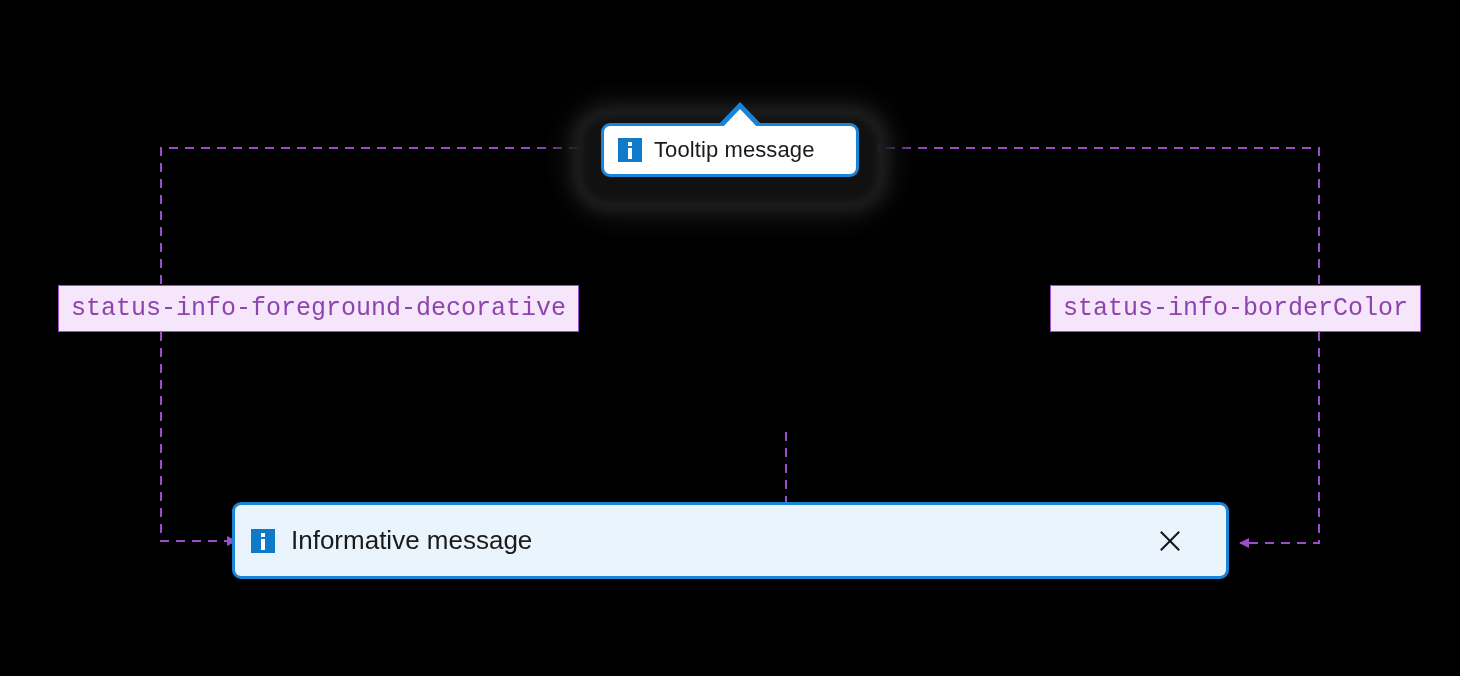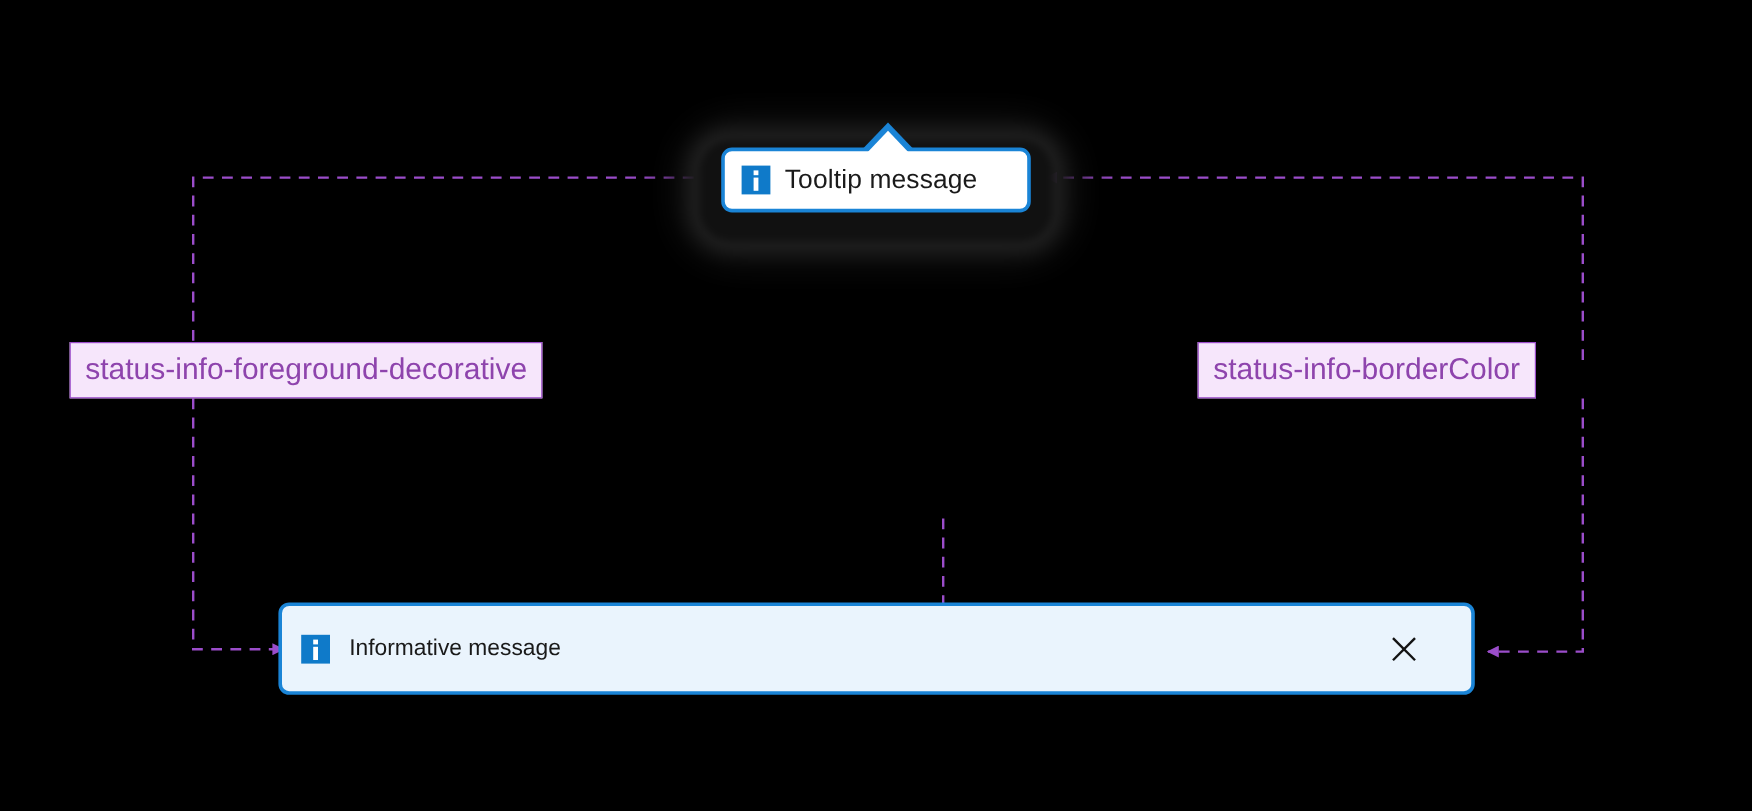--- a/index.html
+++ b/index.html
@@ -135,21 +135,21 @@
     background: #eaf4fd;
     border: 3px solid #1a84d6;
     border-radius: 9px;
     box-sizing: border-box;
     display: flex;
     align-items: center;
     padding: 0 18px 0 16px;
     z-index: 4;
   }
   .notif-text {
-    font-size: 19px;
+    font-size: 26px;
     color: #1a1a1a;
     margin-left: 16px;
     white-space: nowrap;
     flex: 1 1 auto;
   }
   .close-btn {
     width: 32px;
     height: 32px;
     position: relative;
     flex: 0 0 auto;
@@ -166,31 +166,31 @@
   }
   .close-btn span.a { transform: rotate(45deg); }
   .close-btn span.b { transform: rotate(-45deg); }
 
   
   .token {
     position: absolute;
     background: #f6e6fb;
     border: 1px solid #9b4dca;
     color: #8e44ad;
-    font-family: Liberation Sans, sans-serif;
+    font-family: Liberation Mono, monospace;
     font-size: 25px;
     line-height: 1;
     padding: 10px 12px;
     white-space: nowrap;
     box-sizing: border-box;
     z-index: 3;
     letter-spacing: 0px;
   }
   #token-foreground { left: 58px;  top: 285px; }
-  #token-border     { left: 998px; top: 285px; }
+  #token-border     { left: 1050px; top: 285px; }
   #token-background { left: 589px; top: 385px; }
 </style>
 </head>
 <body>
 
 <div id="stage">
 
   <svg id="connectors" viewBox="0 0 1460 676" width="1460" height="676">
     <defs>
       <marker id="arrowR" markerWidth="10" markerHeight="10" refX="9" refY="5" orient="auto" markerUnits="userSpaceOnUse">

